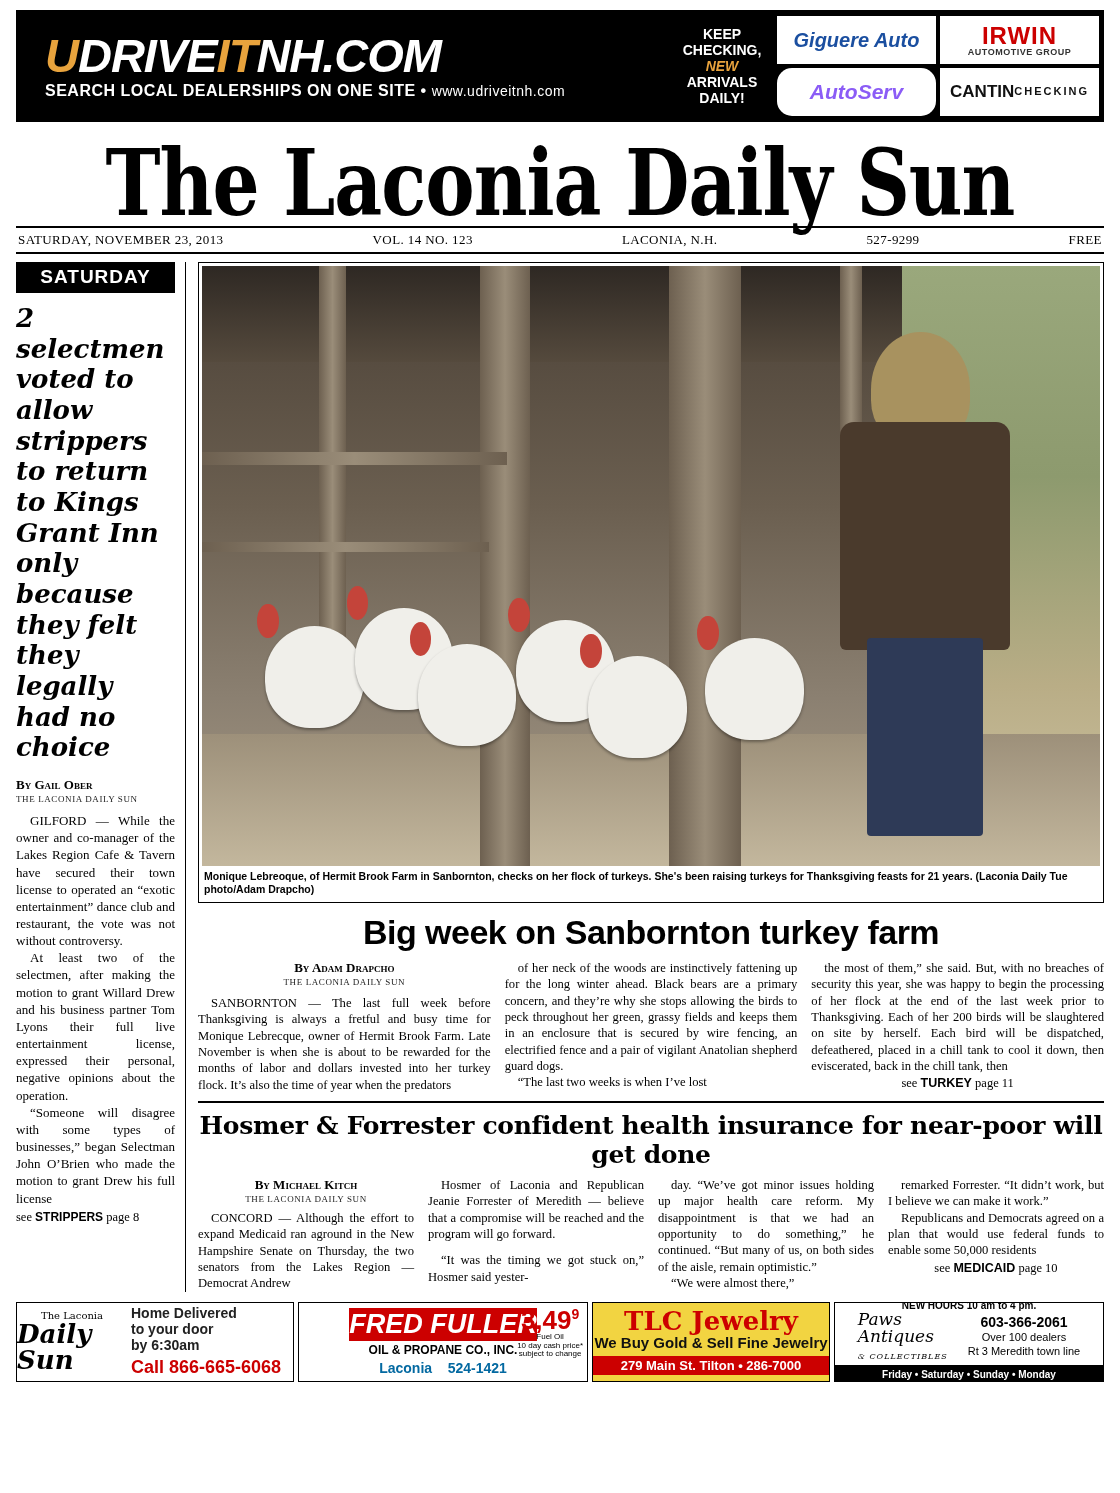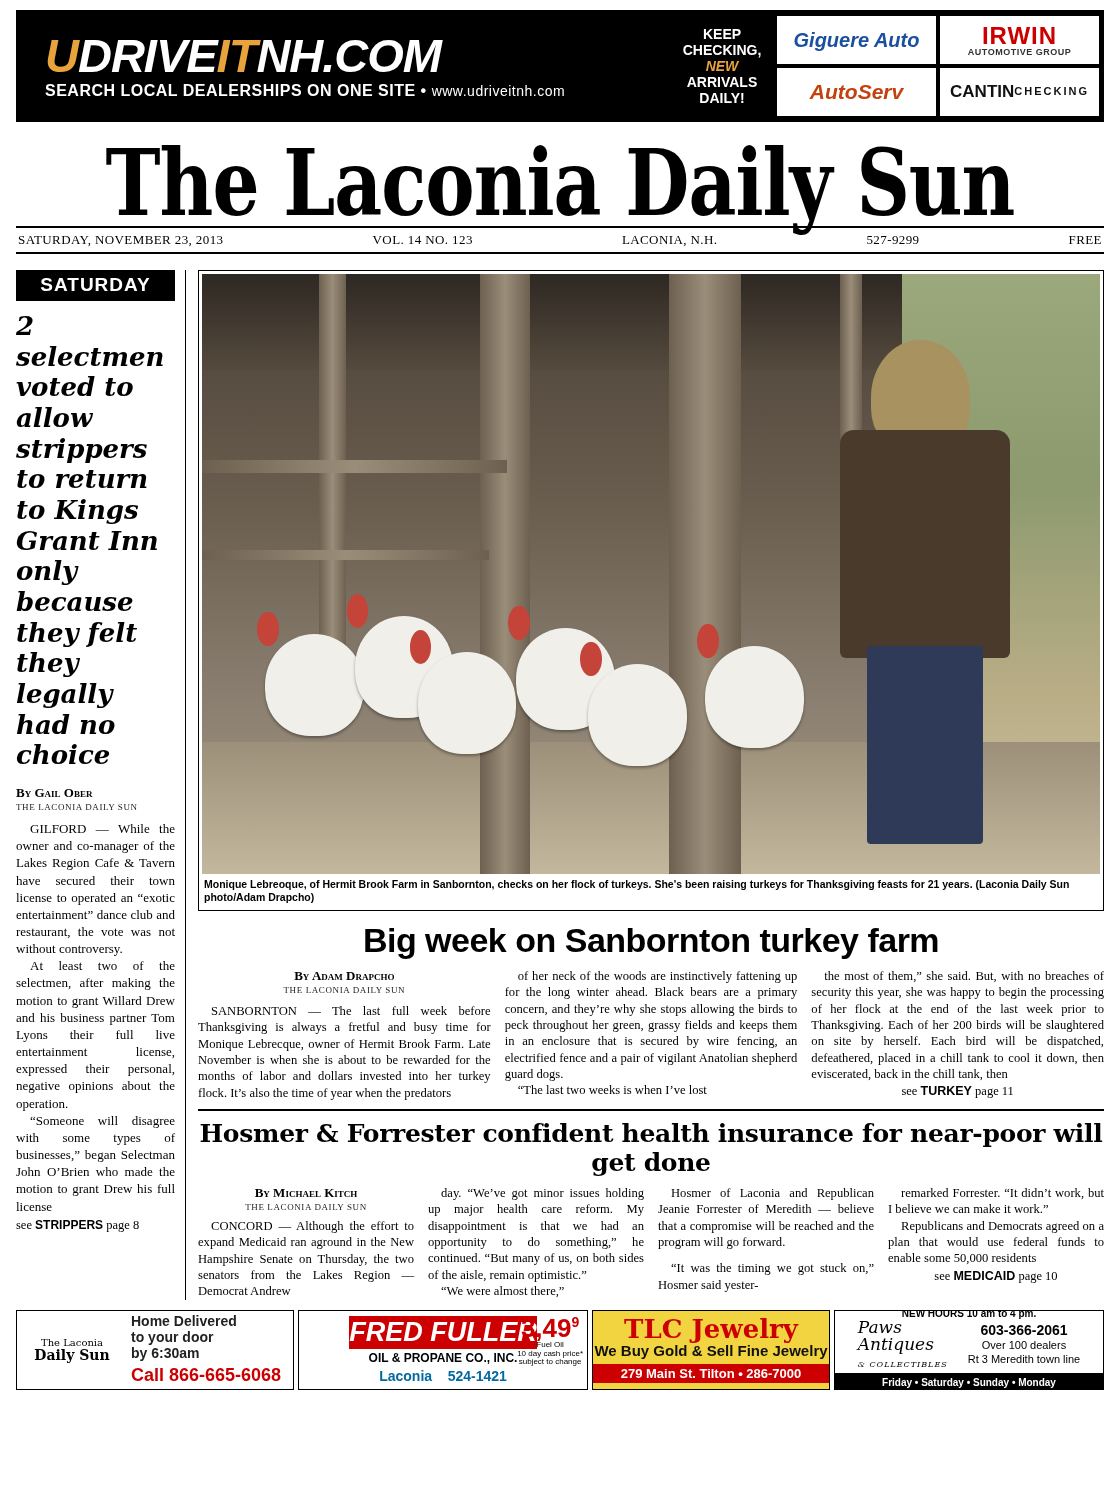--- a/index.html
+++ b/index.html
@@ -27,39 +27,39 @@
   .udrive-sub .www { font-weight:normal; font-size:14px; }
   .topad-keep { flex:0 0 110px; display:flex; flex-direction:column; justify-content:center; align-items:center;
      color:#fff; font-family:"Liberation Sans", sans-serif; font-weight:bold; font-size:14px; line-height:1.15; text-align:center; }
   .topad-keep .new { color:#e8a33d; font-style:italic; }
   .topad-logos { flex:1; display:grid; grid-template-columns:1fr 1fr; grid-template-rows:1fr 1fr; gap:4px; padding:5px 4px 5px 0; }
   .logo { background:#fff; display:flex; align-items:center; justify-content:center; font-family:"Liberation Sans", sans-serif; font-weight:bold; overflow:hidden; }
   .logo-giguere { color:#1b4fa0; font-size:20px; font-style:italic; }
   .logo-irwin { flex-direction:column; line-height:1; }
   .logo-irwin .t1 { color:#cc0000; font-size:24px; letter-spacing:1px; }
   .logo-irwin .t2 { color:#333; font-size:9px; letter-spacing:.5px; }
-  .logo-autoserv { color:#c2410c; font-size:21px; font-style:italic; }
+  .logo-autoserv { color:#8b5cf6; font-size:21px; font-style:italic;border-radius:15px; }
   .logo-cantin { flex-direction:row; line-height:1.05; }
   .logo-cantin .t1 { color:#111; font-size:17px; }
   .logo-cantin .t2 { color:#111; font-size:11px; letter-spacing:2px; }
 
   
   .masthead { text-align:center; padding:4px 0 0 0; }
   .masthead-title {
     font-family:"DejaVu Serif", serif; font-weight:bold;
     font-size:74px; line-height:1; letter-spacing:-1px;
     transform:scaleY(1.25); transform-origin:center top; margin:10px 0 16px 0;
   }
   .mast-rule { border-top:2px solid #000; margin-top:12px; }
   .dateline { display:flex; justify-content:space-between; font-family:"Liberation Serif", serif;
     font-size:13px; letter-spacing:.4px; padding:4px 2px 4px 2px; border-bottom:2px solid #000; }
   .dateline span { white-space:nowrap; }
 
   
-  .content { display:flex; margin-top:16px; }
+  .content { display:flex; margin-top:8px; }
   .col-left { width:170px; padding-right:10px; border-right:1px solid #000; }
   .col-main { flex:1; padding-left:12px; }
 
   .satbox { background:#000; color:#fff; font-family:"Liberation Sans", sans-serif; font-weight:bold;
      font-size:19px; letter-spacing:1px; text-align:center; padding:4px 0 5px 0; }
   .lead-head { font-family:"DejaVu Serif", serif; font-style:italic; font-weight:bold;
      font-size:26px; line-height:1.18; margin-top:10px; }
   .byline { font-family:"Liberation Serif", serif; font-weight:bold; font-size:13px; margin-top:14px; font-variant:small-caps; }
   .byline-sub { font-size:9px; letter-spacing:.6px; font-variant:small-caps; color:#222; margin-top:1px; }
   .bodytext { font-size:13px; line-height:1.32; text-align:justify; margin-top:8px; hyphens:auto; }
@@ -85,21 +85,21 @@
   .sec-head { font-family:"DejaVu Serif", serif; font-weight:bold;
      font-size:25px; text-align:center; margin:8px 0 8px 0; letter-spacing:-.3px; }
   .story-cols4 { display:grid; grid-template-columns:1fr 1fr 1fr 1fr; gap:14px; }
 
   
   .botads { display:flex; gap:4px; margin-top:10px; height:80px; }
   .bad { border:1px solid #000; display:flex; align-items:center; justify-content:center; overflow:hidden; }
   .bad1 { flex:0 0 278px; background:#fff; display:flex; }
   .bad1 .lsun { flex:0 0 110px; display:flex; flex-direction:column; align-items:center; justify-content:center; }
   .bad1 .lsun .t1 { font-family:"DejaVu Serif", serif; font-size:10px; }
-  .bad1 .lsun .t2 { font-family:"DejaVu Serif", serif; font-weight:bold; font-size:14px; line-height:1; }
+  .bad1 .lsun .t2 { font-family:"DejaVu Serif", serif; font-weight:bold; font-size:26px; line-height:1;font-style:italic; }
   .bad1 .rgt { flex:1; display:flex; flex-direction:column; justify-content:center; padding-left:4px; }
   .bad1 .rgt .l1 { font-family:"Liberation Sans", sans-serif; font-weight:bold; font-size:14px; color:#222; line-height:1.15; }
   .bad1 .rgt .l2 { font-family:"Liberation Sans", sans-serif; font-weight:bold; font-size:18px; color:#cc0000; margin-top:4px; }
   .bad2 { flex:0 0 290px; background:#fff; position:relative; display:flex; flex-direction:column; justify-content:center; }
   .ff-band { background:#cc0000; color:#fff; font-family:"Liberation Sans", sans-serif; font-weight:bold; font-style:italic;
     font-size:27px; text-align:center; line-height:1; padding:3px 0; }
   .ff-l2 { font-family:"Liberation Sans", sans-serif; font-weight:bold; font-size:12px; text-align:center; margin-top:2px; }
   .ff-l3 { font-family:"Liberation Sans", sans-serif; font-weight:bold; font-size:14px; color:#0369a1; text-align:center; margin-top:3px; }
   .ff-price { position:absolute; right:4px; top:4px; text-align:center; }
   .ff-price .p { font-family:"Liberation Sans", sans-serif; font-weight:bold; font-size:26px; color:#cc0000; line-height:1; }
@@ -229,21 +229,21 @@
             </div>
           <div class="turkey" style="left:56%;top:62%;width:11%;height:17%;">
               <div class="head"></div>
             </div>
 
           <div class="person-head" style="left:76.5%;top:13%;width:6.5%;height:9%;"></div>
           <div class="person-hair" style="left:74.5%;top:11%;width:11%;height:19%;"></div>
           <div class="person-coat" style="left:71%;top:26%;width:19%;height:38%;"></div>
           <div class="person-jeans" style="left:74%;top:62%;width:13%;height:33%;"></div>
         </div>
-        <div class="cutline">Monique Lebreoque, of Hermit Brook Farm in Sanbornton, checks on her flock of turkeys. She's been raising turkeys for Thanksgiving feasts for 21 years. (Laconia Daily Sun photo/Adam Drapcho)</div>
+        <div class="cutline">Monique Lebreoque, of Hermit Brook Farm in Sanbornton, checks on her flock of turkeys. She's been raising turkeys for Thanksgiving feasts for 21 years. (Laconia Daily Tue photo/Adam Drapcho)</div>
       </div>
 
       <div class="main-head">Big week on Sanbornton turkey farm</div>
 
       <div class="story-cols">
         <div>
           <div class="byline byline-c" style="margin-top:0">By Adam Drapcho</div>
           <div class="byline-sub byline-c">THE LACONIA DAILY SUN</div>
           <div class="col-body" style="margin-top:8px">
             <p>SANBORNTON — The last full week before Thanksgiving is always a fretful and busy time for Monique Lebrecque, owner of Hermit Brook Farm. Late November is when she is about to be rewarded for the months of labor and dollars invested into her turkey flock. It’s also the time of year when the predators</p>
@@ -272,28 +272,28 @@
       <div class="story-cols4">
         <div>
           <div class="byline byline-c" style="margin-top:0">By Michael Kitch</div>
           <div class="byline-sub byline-c">THE LACONIA DAILY SUN</div>
           <div class="col-body" style="margin-top:6px">
             <p>CONCORD — Although the effort to expand Medicaid ran aground in the New Hampshire Senate on Thursday, the two senators from the Lakes Region — Democrat Andrew</p>
           </div>
         </div>
         <div>
           <div class="col-body">
+            <p>Hosmer of Laconia and Republican Jeanie Forrester of Meredith — believe that a compromise will be reached and the program will go forward.</p>
+            <p style="margin-top:10px">“It was the timing we got stuck on,” Hosmer said yester-</p>
+          </div>
+        </div>
+        <div>
+          <div class="col-body">
             <p>day. “We’ve got minor issues holding up major health care reform. My disappointment is that we had an opportunity to do something,” he continued. “But many of us, on both sides of the aisle, remain optimistic.”</p>
             <p>“We were almost there,”</p>
-          </div>
-        </div>
-        <div>
-          <div class="col-body">
-            <p>Hosmer of Laconia and Republican Jeanie Forrester of Meredith — believe that a compromise will be reached and the program will go forward.</p>
-            <p style="margin-top:10px">“It was the timing we got stuck on,” Hosmer said yester-</p>
           </div>
         </div>
         <div>
           <div class="col-body">
             <p>remarked Forrester. “It didn’t work, but I believe we can make it work.”</p>
             <p>Republicans and Democrats agreed on a plan that would use federal funds to enable some 50,000 residents</p>
           </div>
           <div class="seeline">
             <span>see</span>
             <b>MEDICAID</b>

